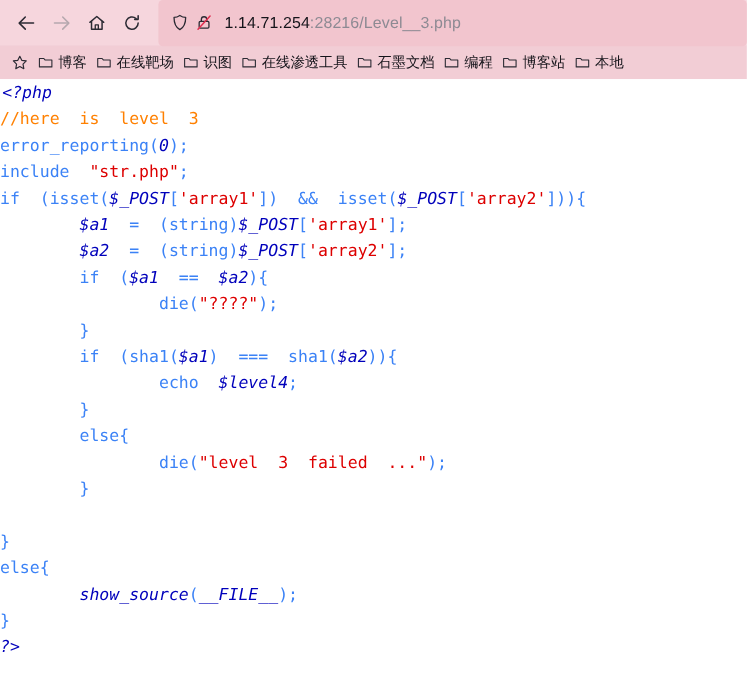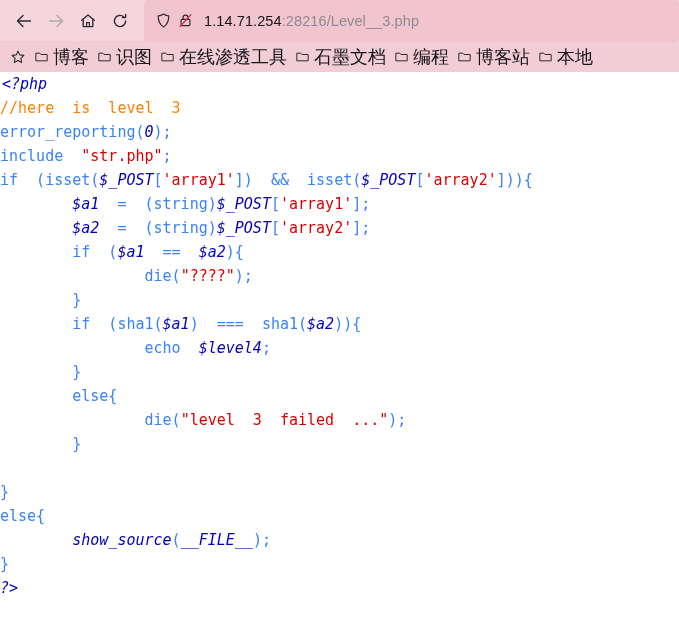--- a/index.html
+++ b/index.html
@@ -84,21 +84,21 @@
 
   .bm-item {
     display: flex;
     align-items: center;
     height: 24px;
     padding: 0 4px;
     flex: 0 0 auto;
     border-radius: 3px;
   }
   .bm-item .bm-label {
-    font-size: 18px;
+    font-size: 13px;
     color: #15141a;
     margin-left: 4px;
     font-family: "DejaVu Sans", sans-serif;
     white-space: nowrap;
   }
   .bm-icon { flex: 0 0 auto; display:flex; align-items:center; }
 
   
   #page-content {
     height: 560px;
@@ -199,20 +199,28 @@
 
     <div class="bm-item">
       <span class="bm-icon">
         <svg width="15" height="15" viewBox="0 0 18 18">
           <path d="M2.2 5 H7 L8.3 6.6 H15.8 V14.2 H2.2 Z" fill="none" stroke="#2b2a33" stroke-width="1.2" stroke-linejoin="round"></path>
         </svg>
       </span>
       <span class="bm-label">博客</span>
     </div>
 
+    <div class="bm-item">
+      <span class="bm-icon">
+        <svg width="15" height="15" viewBox="0 0 18 18">
+          <path d="M2.2 5 H7 L8.3 6.6 H15.8 V14.2 H2.2 Z" fill="none" stroke="#2b2a33" stroke-width="1.2" stroke-linejoin="round"></path>
+        </svg>
+      </span>
+      <span class="bm-label">在线靶场</span>
+    </div>
 
     <div class="bm-item">
       <span class="bm-icon">
         <svg width="15" height="15" viewBox="0 0 18 18">
           <path d="M2.2 5 H7 L8.3 6.6 H15.8 V14.2 H2.2 Z" fill="none" stroke="#2b2a33" stroke-width="1.2" stroke-linejoin="round"></path>
         </svg>
       </span>
       <span class="bm-label">识图</span>
     </div>
 

